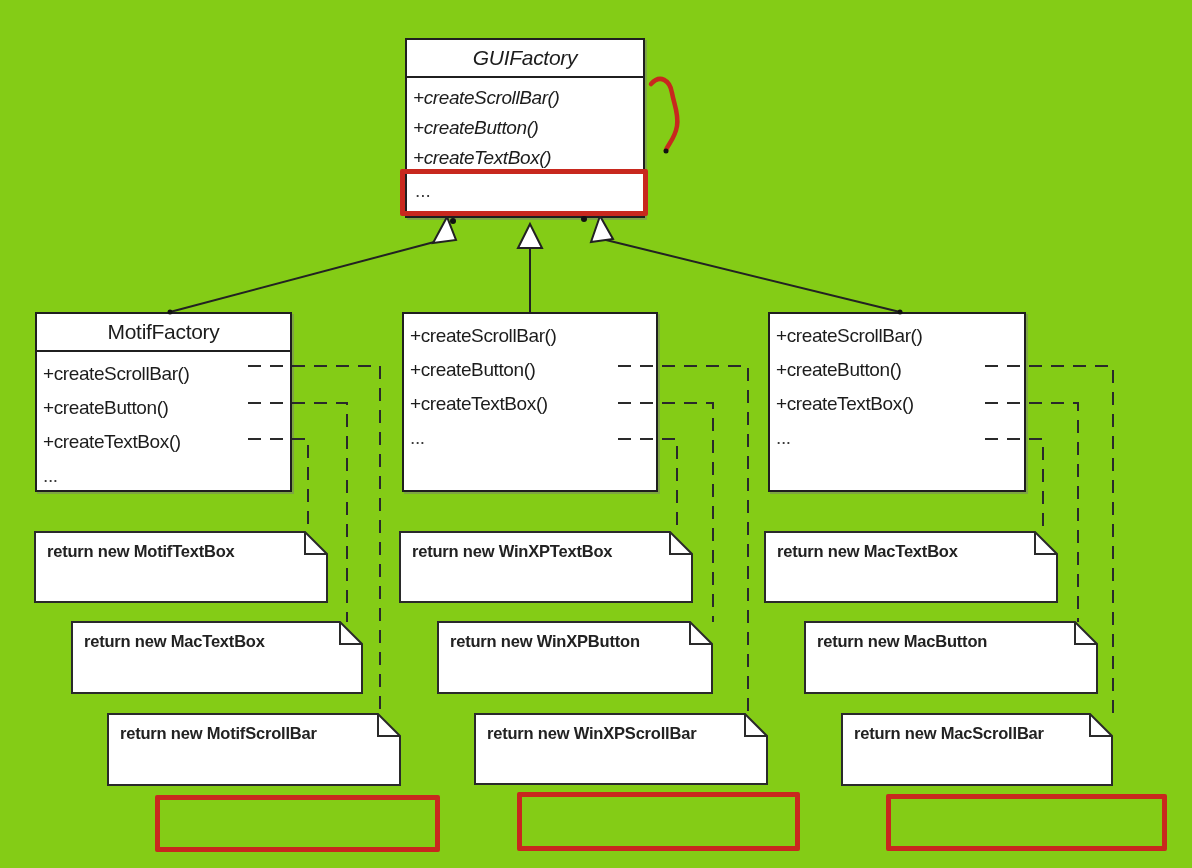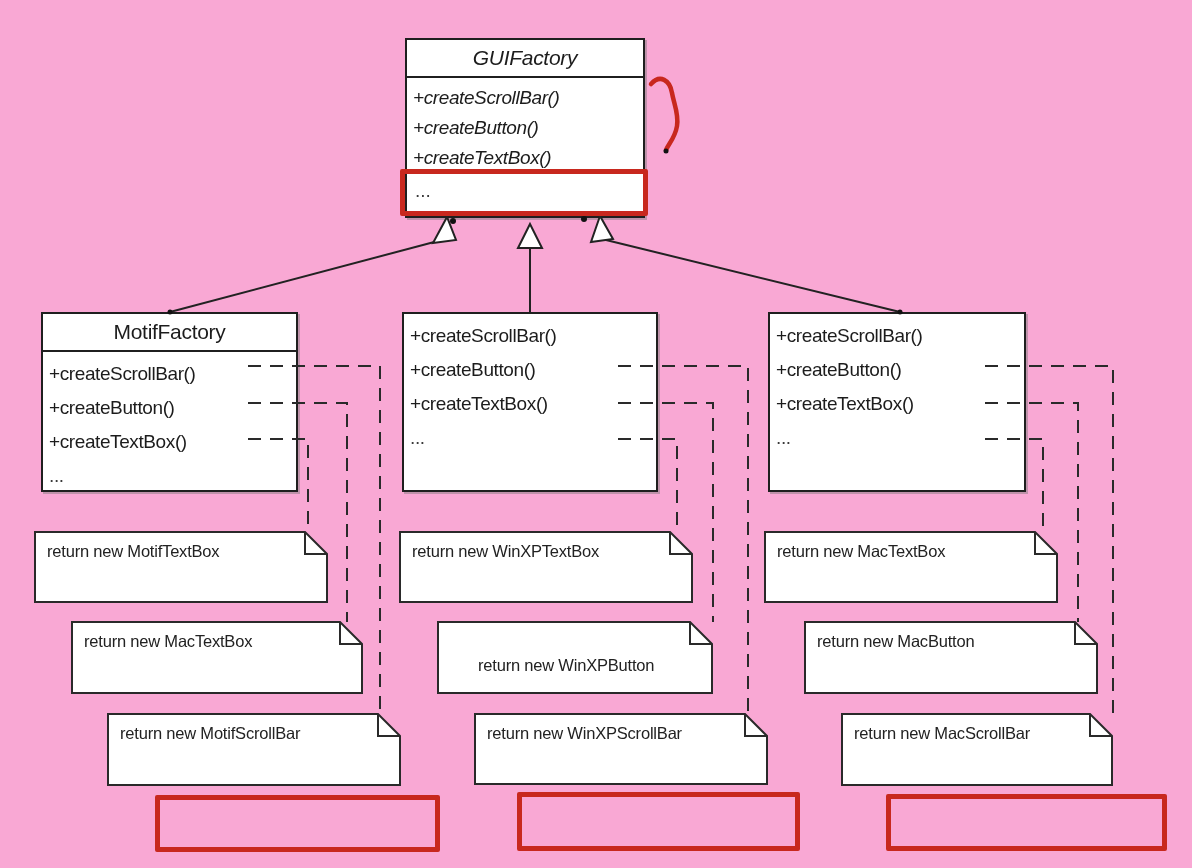--- a/index.html
+++ b/index.html
@@ -1,17 +1,17 @@
 <!DOCTYPE html>
 <html><head>
 <meta charset="utf-8">
 <style>
   html,body{margin:0;padding:0;background:#fff;}
   .canvas{
-    position:relative;width:1192px;height:868px;background:#f9a8d4;overflow:hidden;
+    position:relative;width:1192px;height:868px;background:#84cc16;overflow:hidden;
     font-family:"Liberation Sans","DejaVu Sans",sans-serif;color:#1c1c1c;
   }
   svg.overlay{position:absolute;left:0;top:0;z-index:5;pointer-events:none;}
   .class-box{
     position:absolute;background:#fff;border:2px solid #1f1f1f;box-sizing:border-box;z-index:2;
     box-shadow:2px 2px 0 rgba(120,120,120,.45);
   }
   .class-title{
     height:38px;border-bottom:2px solid #1f1f1f;display:flex;align-items:center;justify-content:center;
     font-size:21px;letter-spacing:-0.3px;box-sizing:border-box;
@@ -21,21 +21,21 @@
   .methods .m{line-height:30px;white-space:nowrap;}
   .methods.wide .m{line-height:34px;}
   .methods.italic{font-style:italic;}
   .ellipsis-row{line-height:30px;font-size:19px;color:#3a3a3a;}
   .red-frame{
     position:absolute;border:5px solid #c8281e;box-sizing:border-box;background:transparent;z-index:6;
     border-radius:2px;
   }
   .red-frame .inner-ellipsis{padding:6px 0 0 10px;font-size:19px;color:#3a3a3a;}
   .note-text{
-    position:absolute;z-index:7;font-size:16.5px;letter-spacing:-0.2px;white-space:nowrap;color:#222;
+    position:absolute;z-index:7;font-size:16.5px;letter-spacing:-0.2px;white-space:nowrap;color:#222;font-weight:bold;
   }
 </style>
 </head>
 <body>
 
 <div class="canvas">
 
   <svg class="overlay" width="1192" height="868" viewBox="0 0 1192 868">
 
     <g stroke="#222" stroke-width="2">
@@ -101,21 +101,21 @@
       <div class="m">+createScrollBar()</div>
       <div class="m">+createButton()</div>
       <div class="m">+createTextBox()</div>
     </div>
   </div>
 
   <div class="red-frame" style="left:400px;top:169px;width:248px;height:47px;">
     <div class="inner-ellipsis">...</div>
   </div>
 
-  <div class="class-box" style="left:35px;top:312px;width:257px;height:180px;margin-left:6px;">
+  <div class="class-box" style="left:35px;top:312px;width:257px;height:180px;">
     <div class="class-title">MotifFactory</div>
     <div class="methods wide">
       <div class="m">+createScrollBar()</div>
       <div class="m">+createButton()</div>
       <div class="m">+createTextBox()</div>
       <div class="m ellipsis-row">...</div>
     </div>
   </div>
 
   <div class="class-box" style="left:402px;top:312px;width:256px;height:180px;">
@@ -134,21 +134,21 @@
       <div class="m">+createTextBox()</div>
       <div class="m ellipsis-row">...</div>
     </div>
   </div>
 
   <div class="note-text" style="left:47px;top:542px;">return new MotifTextBox</div>
   <div class="note-text" style="left:412px;top:542px;">return new WinXPTextBox</div>
   <div class="note-text" style="left:777px;top:542px;">return new MacTextBox</div>
 
   <div class="note-text" style="left:84px;top:632px;">return new MacTextBox</div>
-  <div class="note-text" style="left:450px;top:656px;margin-left:28px;">return new WinXPButton</div>
+  <div class="note-text" style="left:450px;top:632px;">return new WinXPButton</div>
   <div class="note-text" style="left:817px;top:632px;">return new MacButton</div>
 
   <div class="note-text" style="left:120px;top:724px;text-align:right;">return new MotifScrollBar</div>
   <div class="note-text" style="left:487px;top:724px;">return new WinXPScrollBar</div>
   <div class="note-text" style="left:854px;top:724px;">return new MacScrollBar</div>
 
   <div class="red-frame" style="left:155px;top:795px;width:285px;height:57px;"></div>
   <div class="red-frame" style="left:517px;top:792px;width:283px;height:59px;"></div>
   <div class="red-frame" style="left:886px;top:794px;width:281px;height:57px;"></div>
 

